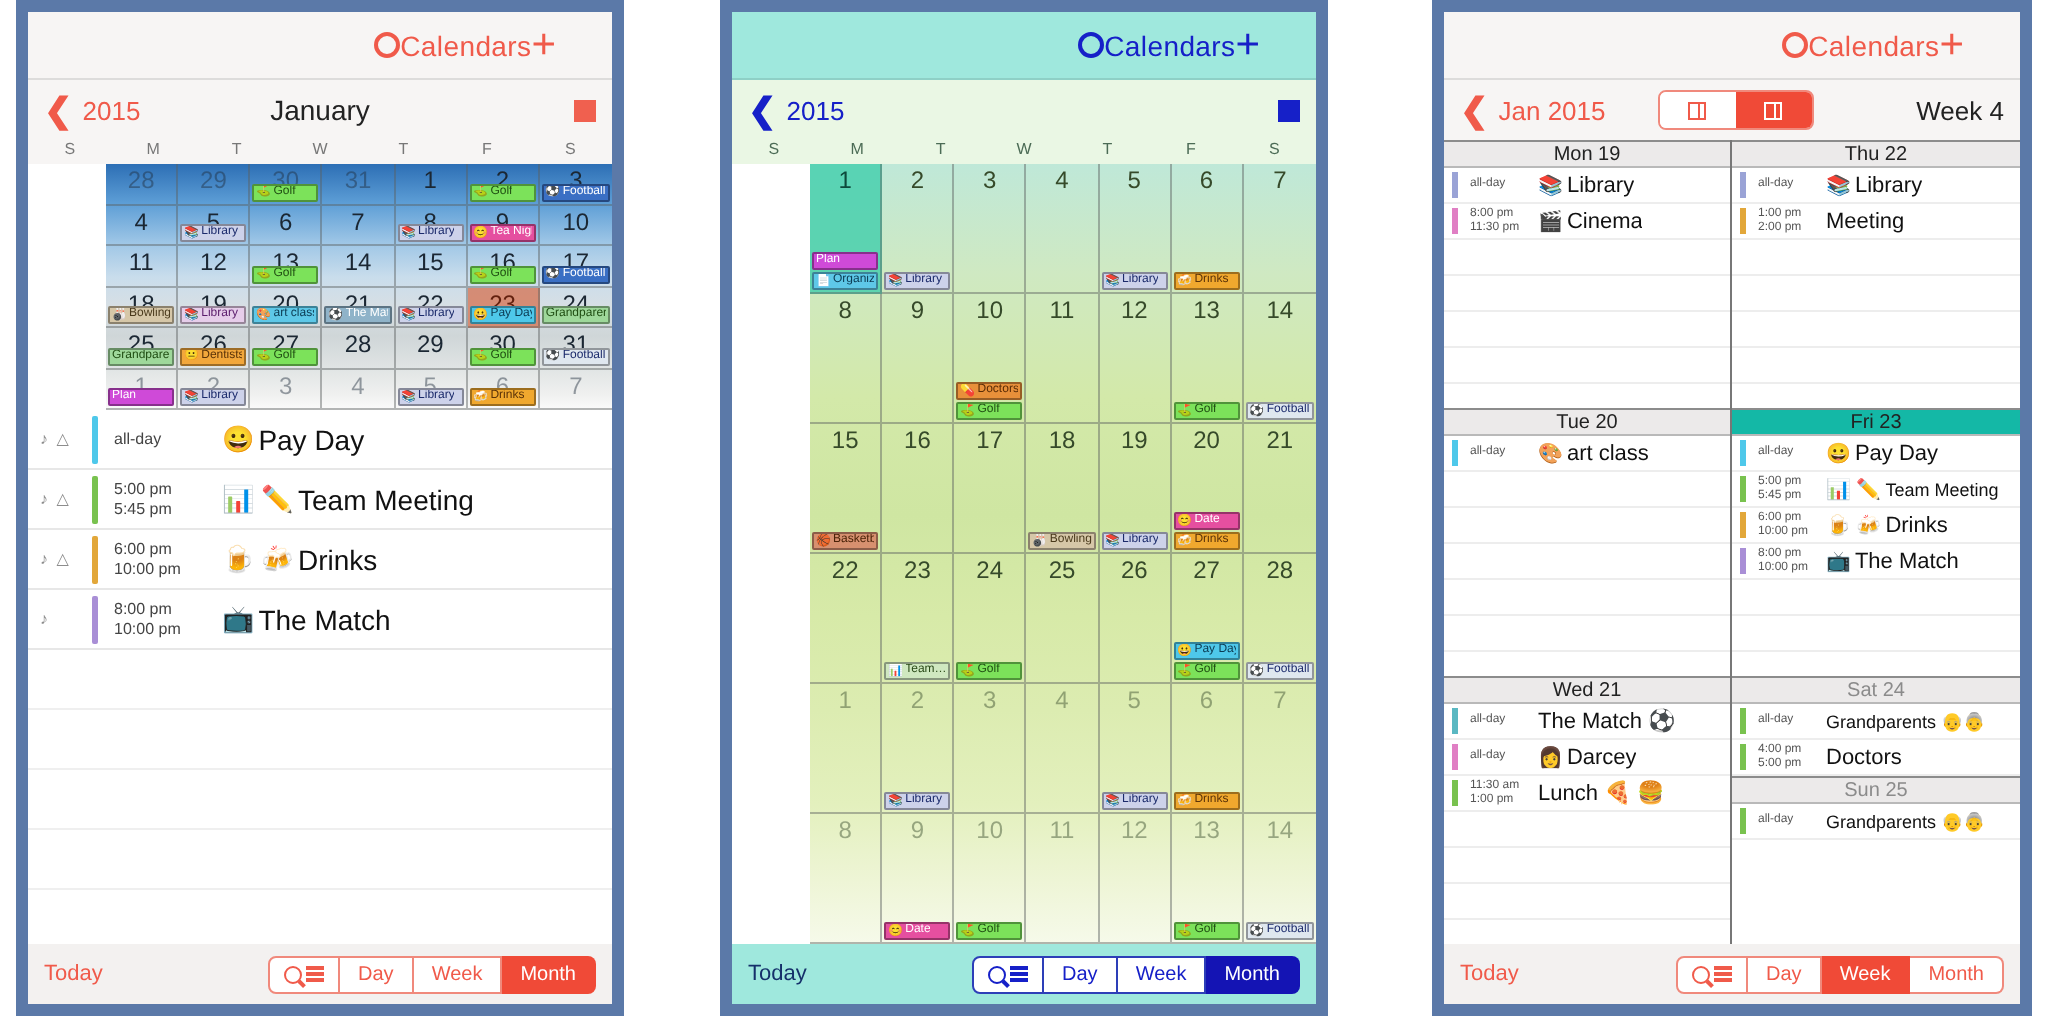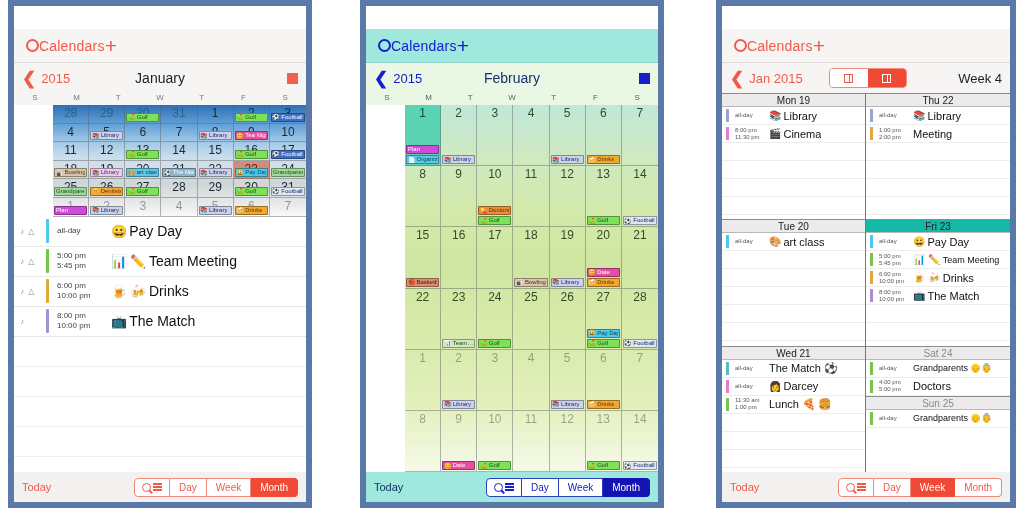--- a/index.html
+++ b/index.html
@@ -20,25 +20,24 @@
     overflow: hidden;
     display: flex; flex-direction: column;
   }
   #phone-jan  { left: 8px;   width: 304px; }
   #phone-feb  { left: 360px; width: 304px; }
   #phone-week { left: 716px; width: 300px; }
 
   
   .navbar {
     height: 34px; flex: 0 0 34px;
-    display: flex; align-items: center; justify-content: flex-start;
-    padding: 0 12px;
+    display: flex; align-items: center; justify-content: flex-end;
+    padding: 0 28px;
     font-size: 14px;
     border-bottom: 1px solid rgba(0,0,0,.10);
-    margin-top: 23px;
   }
   .nav-red  { background: #f7f5f4; color: #f05a4a; }
   .nav-teal { background: #9fe8dd; color: #1620c8; }
   .nav-title { font-size: 14px; letter-spacing: .2px; }
   .circle-icon { width: 13px; height: 13px; border-radius: 50%; border: 2px solid currentColor; }
   .plus-icon { font-size: 21px; line-height: 14px; font-weight: 300; }
 
   
   .subbar {
     flex: 0 0 30px; height: 30px;
@@ -599,21 +598,20 @@
 
   <div class="phone" id="phone-feb">
     <div class="navbar nav-teal">
       <div class="circle-icon"></div>
       <div class="nav-title">Calendars</div>
       <div class="plus-icon">+</div>
     </div>
     <div class="subbar sub-teal">
       <span class="chev">❮</span>
       <span class="year">2015</span>
-      <span class="month-name">February</span>
       <span class="sq-btn sq-blue"></span>
     </div>
     <div class="dow teal" id="dow-feb">
         <span>S</span>
         <span>M</span>
         <span>T</span>
         <span>W</span>
         <span>T</span>
         <span>F</span>
         <span>S</span>

